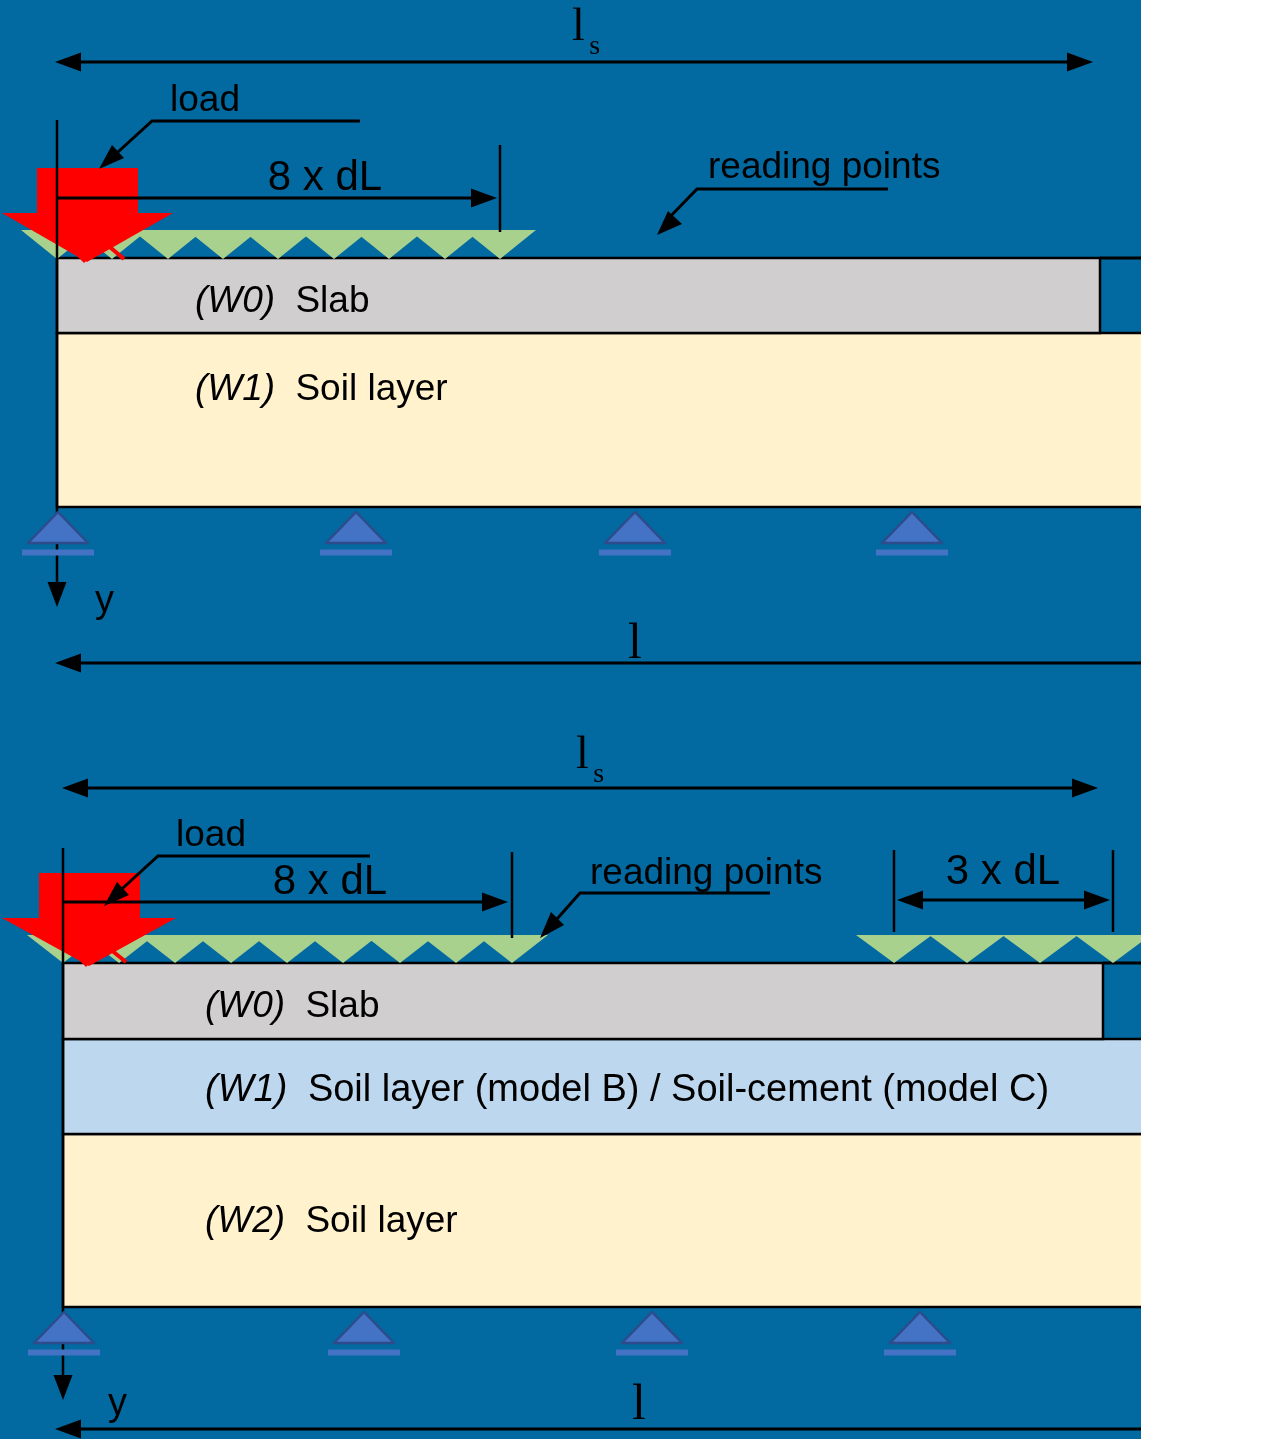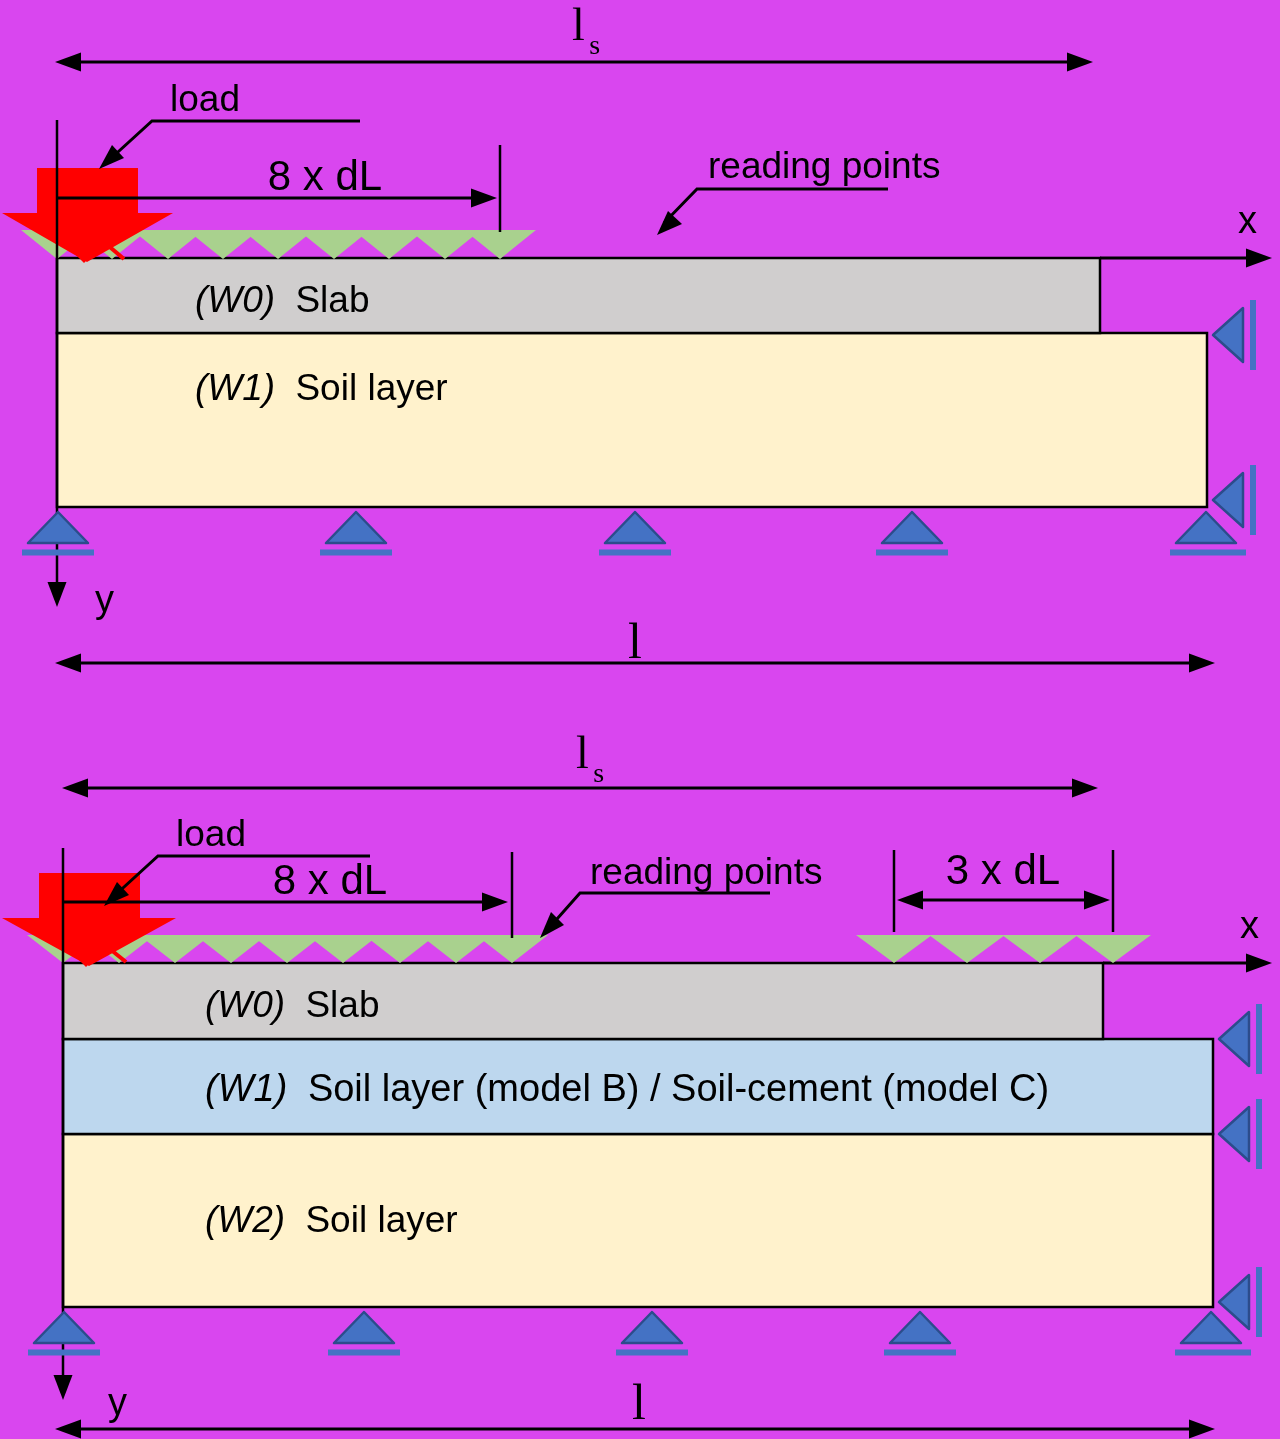--- a/index.html
+++ b/index.html
@@ -1,16 +1,16 @@
 <!DOCTYPE html>
 <html><head>
 <meta charset="utf-8">
 <style>
   html,body{margin:0;padding:0;background:#ffffff;}
-  .canvas{position:relative;width:1280px;height:1439px;background:#d946ef;overflow:hidden;}
+  .canvas{position:relative;width:1141px;height:1439px;background:#0369a1;overflow:hidden;}
   svg{display:block;}
   text{font-family:"Liberation Sans",sans-serif;fill:#000000;}
   .serif{font-family:"Liberation Serif",serif;}
   .f-span{font-size:46px;}
   .f-sub{font-size:28px;}
   .f-len{font-size:50px;}
   .f-lbl{font-size:37px;}
   .f-lbl38{font-size:38px;}
   .f-dim{font-size:42px;}
   .f-axis{font-size:38px;}

